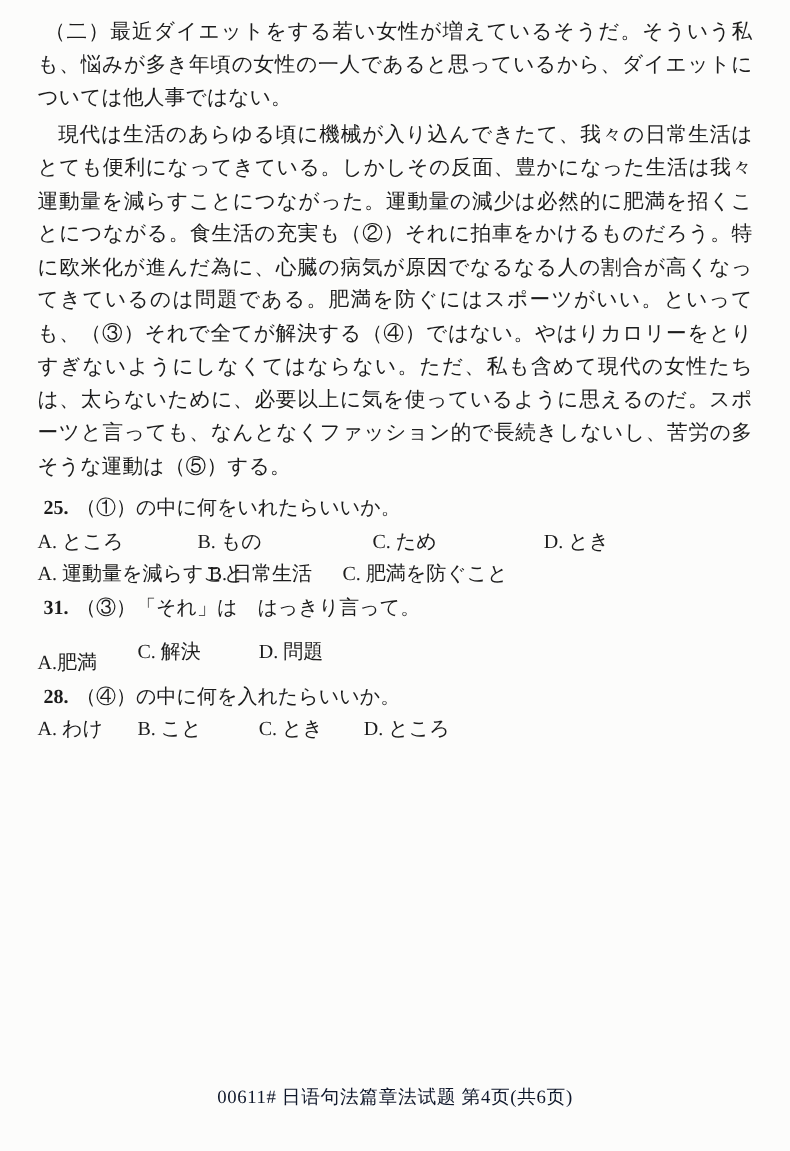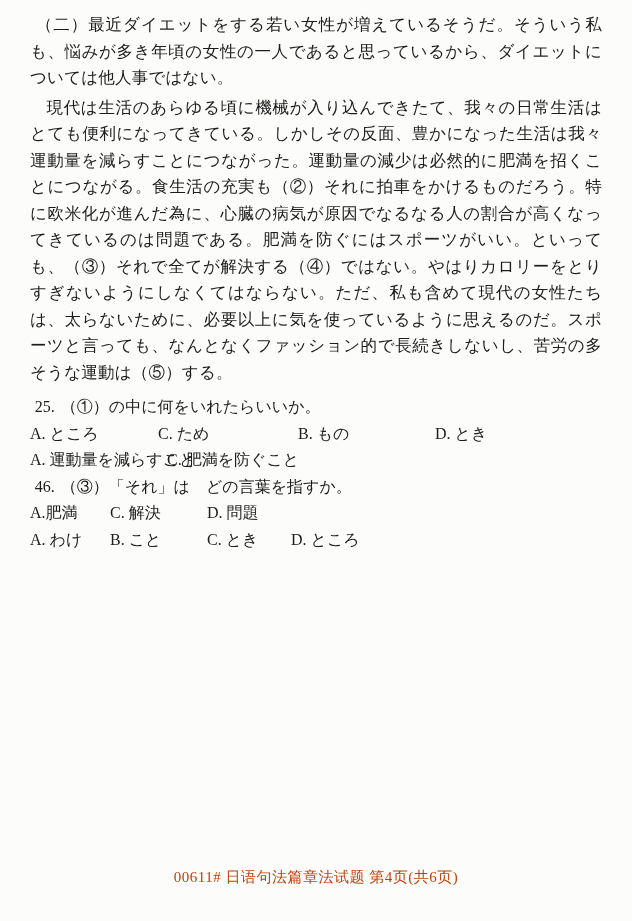--- a/index.html
+++ b/index.html
@@ -31,90 +31,92 @@
     text-decoration:underline;
     text-underline-offset:4px;
   }
   .questions{margin-top:8px;}
   .q-stem{
     font-size:16px;
     line-height:26.5px;
     text-indent:0.3em;
     white-space:nowrap;
   }
-  .q-num{margin-right:6px;}
+  .q-num{margin-right:6px;font-weight:bold;}
   .opts{
     display:flex;
     font-size:16px;
     line-height:26.5px;
     white-space:nowrap;
     align-items:center;
   }
   .opt{display:inline-block;}
   .q25 .opt:nth-child(1){width:128px;}
   .q25 .opt:nth-child(2){width:140px;}
   .q25 .opt:nth-child(3){width:137px;}
   .q26 .opt:nth-child(1){width:137px;}
   .q26 .opt:nth-child(2){width:107px;}
   .q26 .opt:nth-child(3){width:116px;}
-  .q27 .opt:nth-child(1){width:80px;}
+  .q27 .opt:nth-child(1){width:80px;margin-top:18px;}
   .q27 .opt:nth-child(2){width:97px;}
   .q27 .opt:nth-child(3){width:84px;}
   .q28 .opt:nth-child(1){width:80px;}
   .q28 .opt:nth-child(2){width:97px;}
   .q28 .opt:nth-child(3){width:84px;}
   .footer{
     position:absolute;
     left:0;right:0;
     bottom:34px;
     text-align:center;
     font-size:15px;
-    color:#c2410c;
+    color:#0f172a;
     letter-spacing:0.5px;
   }
 </style>
 </head>
 <body>
 
 <div class="page">
 
   <div class="passage">
     <p class="half-indent">（二）最近ダイエットをする若い女性が増えているそうだ。そういう私も、悩みが多き年頃の女性の一人であると思っているから、ダイエットについては他人事ではない。</p>
     <p class="indent">現代は生活のあらゆる頃に機械が入り込んできたて、我々の日常生活はとても便利になってきている。しかしその反面、豊かになった生活は我々運動量を減らすことにつながった。運動量の減少は必然的に肥満を招くことにつながる。食生活の充実も（②）それに拍車をかけるものだろう。特に欧米化が進んだ為に、心臓の病気が原因でなるなる人の割合が高くなってきているのは問題である。肥満を防ぐにはスポーツがいい。といっても、（③）それで全てが解決する（④）ではない。やはりカロリーをとりすぎないようにしなくてはならない。ただ、私も含めて現代の女性たちは、太らないために、必要以上に気を使っているように思えるのだ。スポーツと言っても、なんとなくファッション的で長続きしないし、苦労の多そうな運動は（⑤）する。</p>
   </div>
 
   <div class="questions">
 
     <div class="question">
       <div class="q-stem"><span class="q-num">25.</span><span>（①）の中に何をいれたらいいか。</span></div>
       <div class="opts q25">
         <span class="opt">A. ところ</span>
+        <span class="opt">B. もの</span>
         <span class="opt">C. ため</span>
-        <span class="opt">B. もの</span>
         <span class="opt">D. とき</span>
       </div>
     </div>
 
     <div class="question">
       <div class="opts q26">
         <span class="opt">A. 運動量を減らすこと</span>
+        <span class="opt">B. 日常生活</span>
         <span class="opt">C. 肥満を防ぐこと</span>
       </div>
     </div>
 
     <div class="question">
-      <div class="q-stem"><span class="q-num">46.</span><span>（③）「それ」は　どの言葉を指すか。</span></div>
+      <div class="q-stem"><span class="q-num">31.</span><span>（③）「それ」は　はっきり言って。</span></div>
       <div class="opts q27">
         <span class="opt">A.肥満</span>
         <span class="opt">C. 解決</span>
         <span class="opt">D. 問題</span>
       </div>
     </div>
 
     <div class="question">
+      <div class="q-stem"><span class="q-num">28.</span><span>（④）の中に何を入れたらいいか。</span></div>
       <div class="opts q28">
         <span class="opt">A. わけ</span>
         <span class="opt">B. こと</span>
         <span class="opt">C. とき</span>
         <span class="opt">D. ところ</span>
       </div>
     </div>
 
   </div>
 

